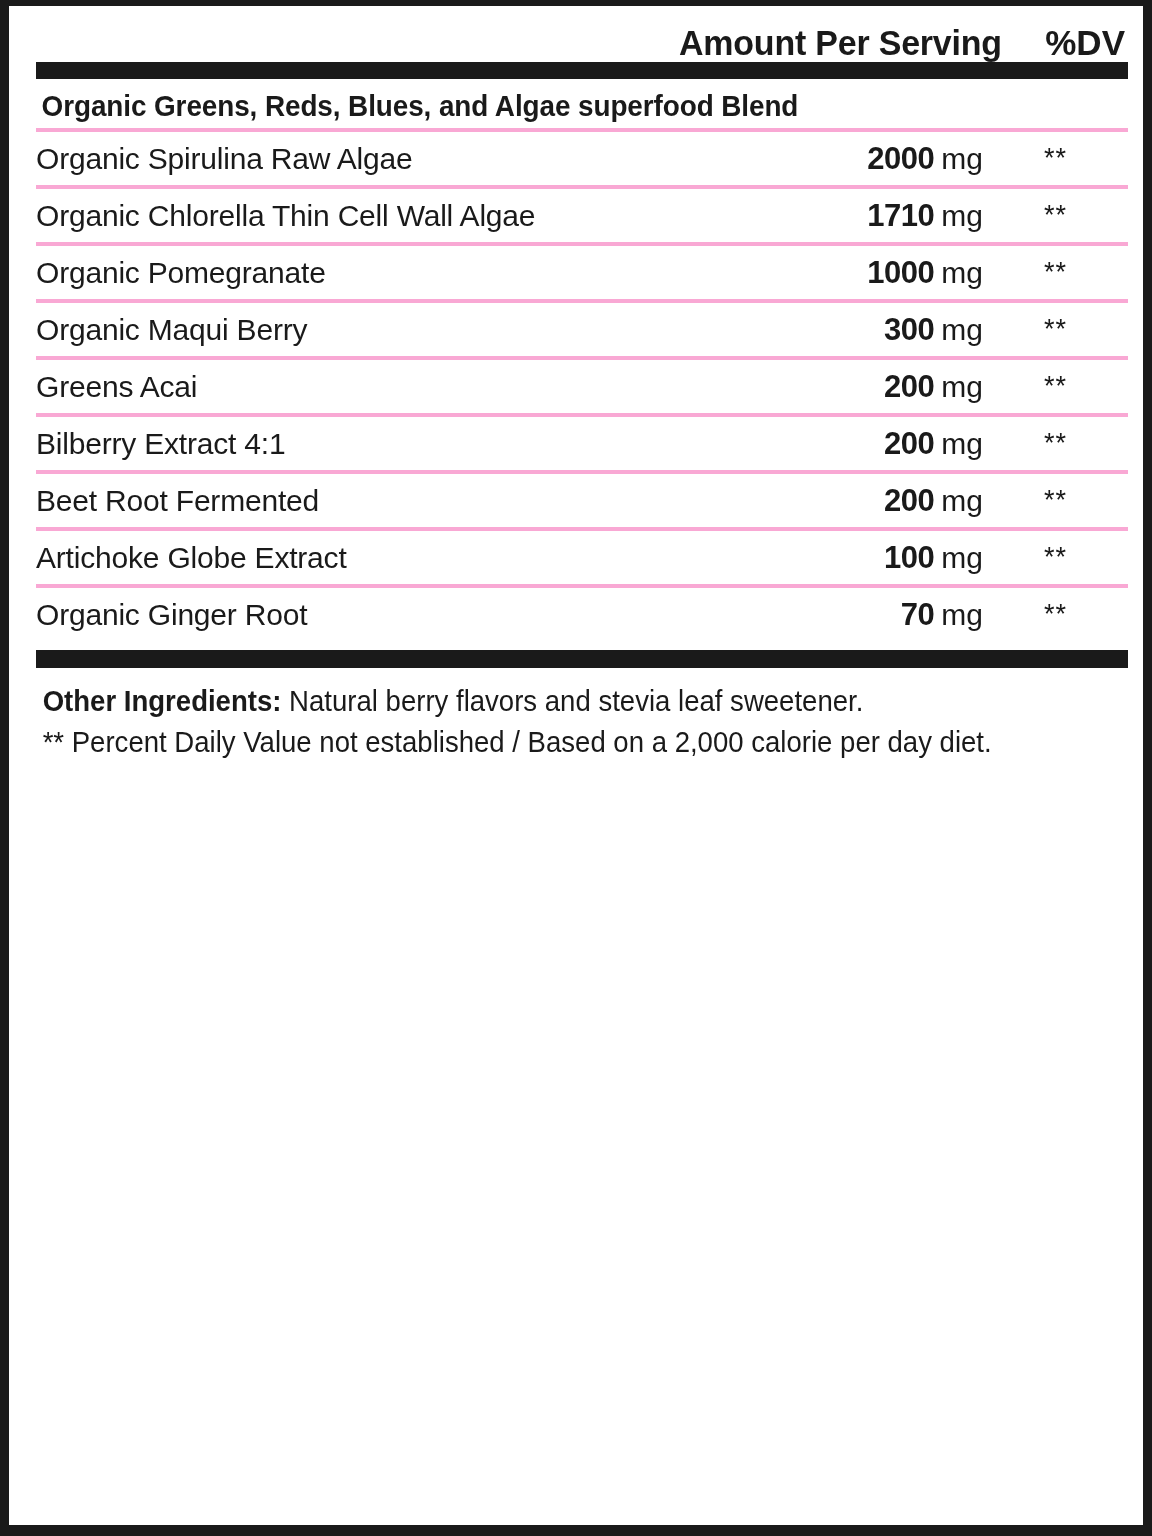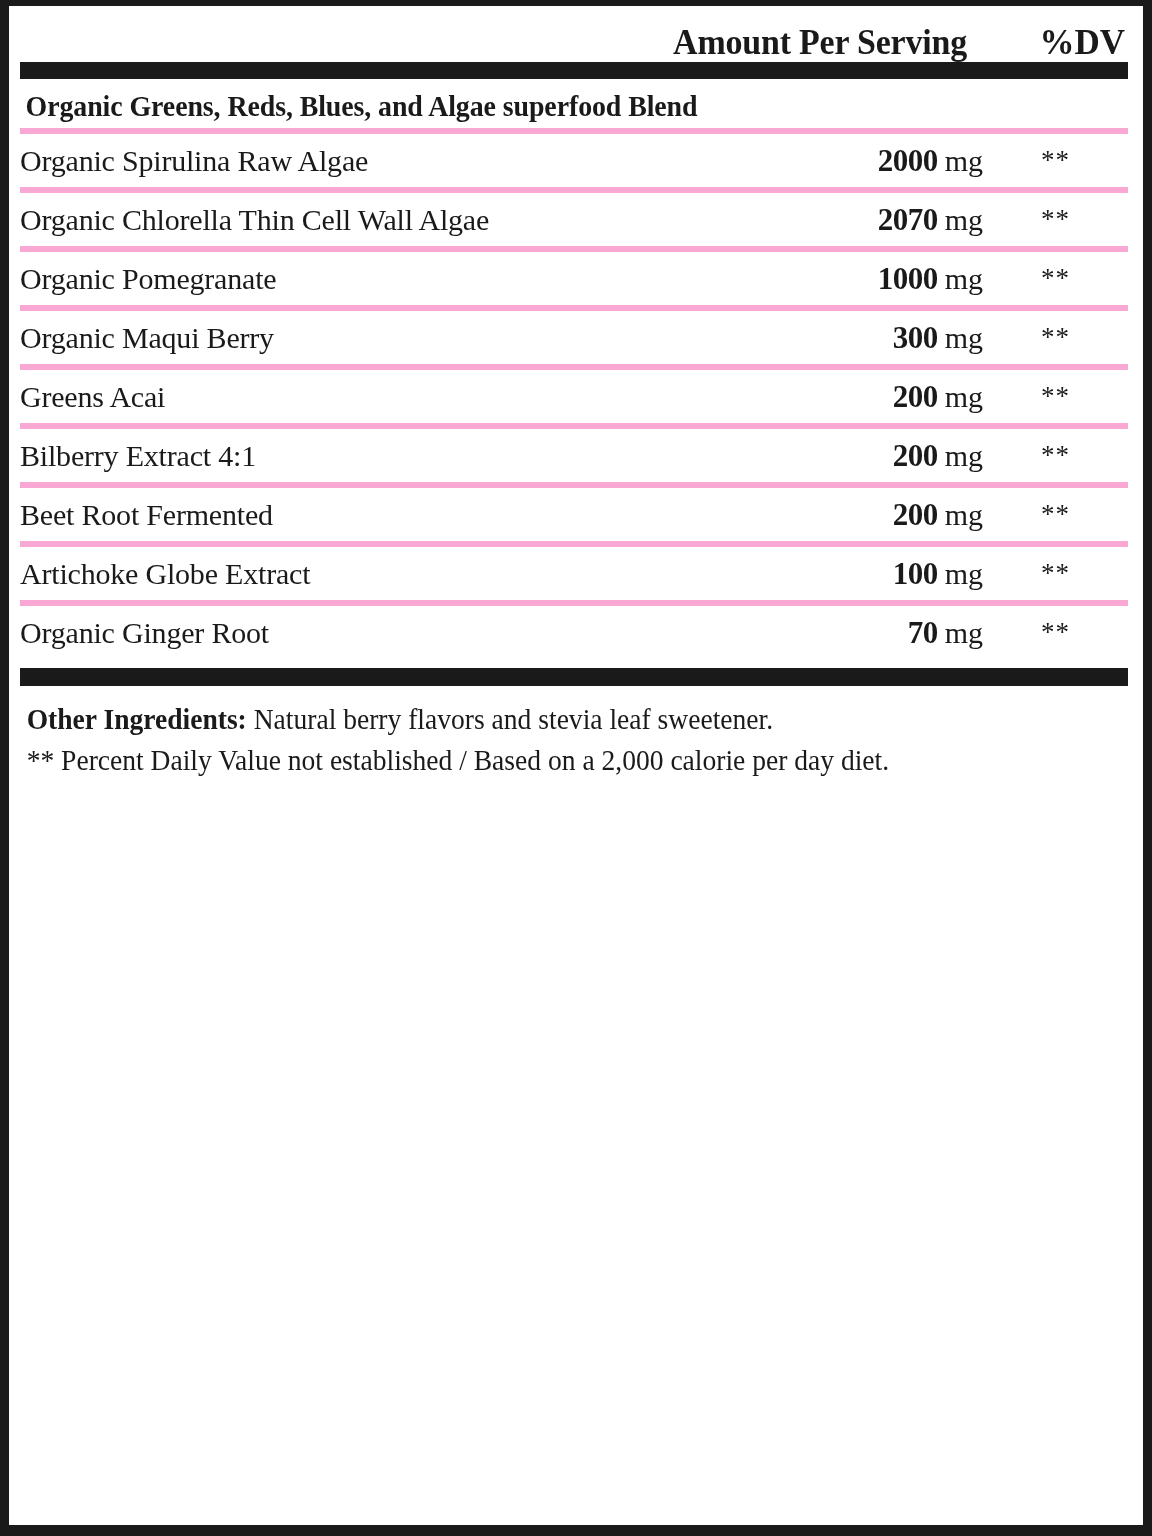--- a/index.html
+++ b/index.html
@@ -25,22 +25,21 @@
     border-top: 6px solid #1a1a1a;
     border-left: 9px solid #1a1a1a;
     border-right: 9px solid #1a1a1a;
     border-bottom: 11px solid #1a1a1a;
   }
 
   .label-inner {
     box-sizing: border-box;
     width: 100%;
     height: 100%;
-    padding: 0 15px 0 11px;
-    font-family: Liberation Serif, serif;
+    padding: 0 15px 0 27px;
   }
 
   
   .header-row {
     display: flex;
     align-items: flex-end;
     justify-content: flex-end;
     height: 54px;
     padding-right: 3px;
   }
@@ -50,21 +49,21 @@
     letter-spacing: -0.2px;
     line-height: 1;
     transform: scaleX(0.97);
     transform-origin: right bottom;
     white-space: nowrap;
   }
   .hdr-dv {
     font-weight: bold;
     font-size: 35px;
     line-height: 1;
-    margin-left: 72px;
+    margin-left: 43px;
     white-space: nowrap;
   }
 
   
   .rule-thick {
     height: 17px;
     background: #1a1a1a;
     margin: 2px 0 0 0;
   }
   .rule-thick-bottom {
@@ -85,21 +84,21 @@
     letter-spacing: -0.1px;
   }
 
   
   .ingredients {
     width: 100%;
     border-collapse: collapse;
     table-layout: fixed;
   }
   .ingredients tr {
-    border-top: 6px solid #f9a8d4;
+    border-top: 4px solid #f9a8d4;
   }
   .ingredients td {
     padding: 0;
     vertical-align: middle;
     height: 53px;
   }
   .col-name {
     font-size: 30px;
     font-weight: normal;
     line-height: 1;
@@ -170,21 +169,21 @@
       <tbody>
 
         <tr>
           <td class="col-name">Organic Spirulina Raw Algae</td>
           <td class="col-amount"><span class="amt-value">2000</span><span class="amt-unit">mg</span></td>
           <td class="col-dv">**</td>
         </tr>
 
         <tr>
           <td class="col-name">Organic Chlorella Thin Cell Wall Algae</td>
-          <td class="col-amount"><span class="amt-value">2070</span><span class="amt-unit">mg</span></td>
+          <td class="col-amount"><span class="amt-value">1710</span><span class="amt-unit">mg</span></td>
           <td class="col-dv">**</td>
         </tr>
 
         <tr>
           <td class="col-name">Organic Pomegranate</td>
           <td class="col-amount"><span class="amt-value">1000</span><span class="amt-unit">mg</span></td>
           <td class="col-dv">**</td>
         </tr>
 
 

